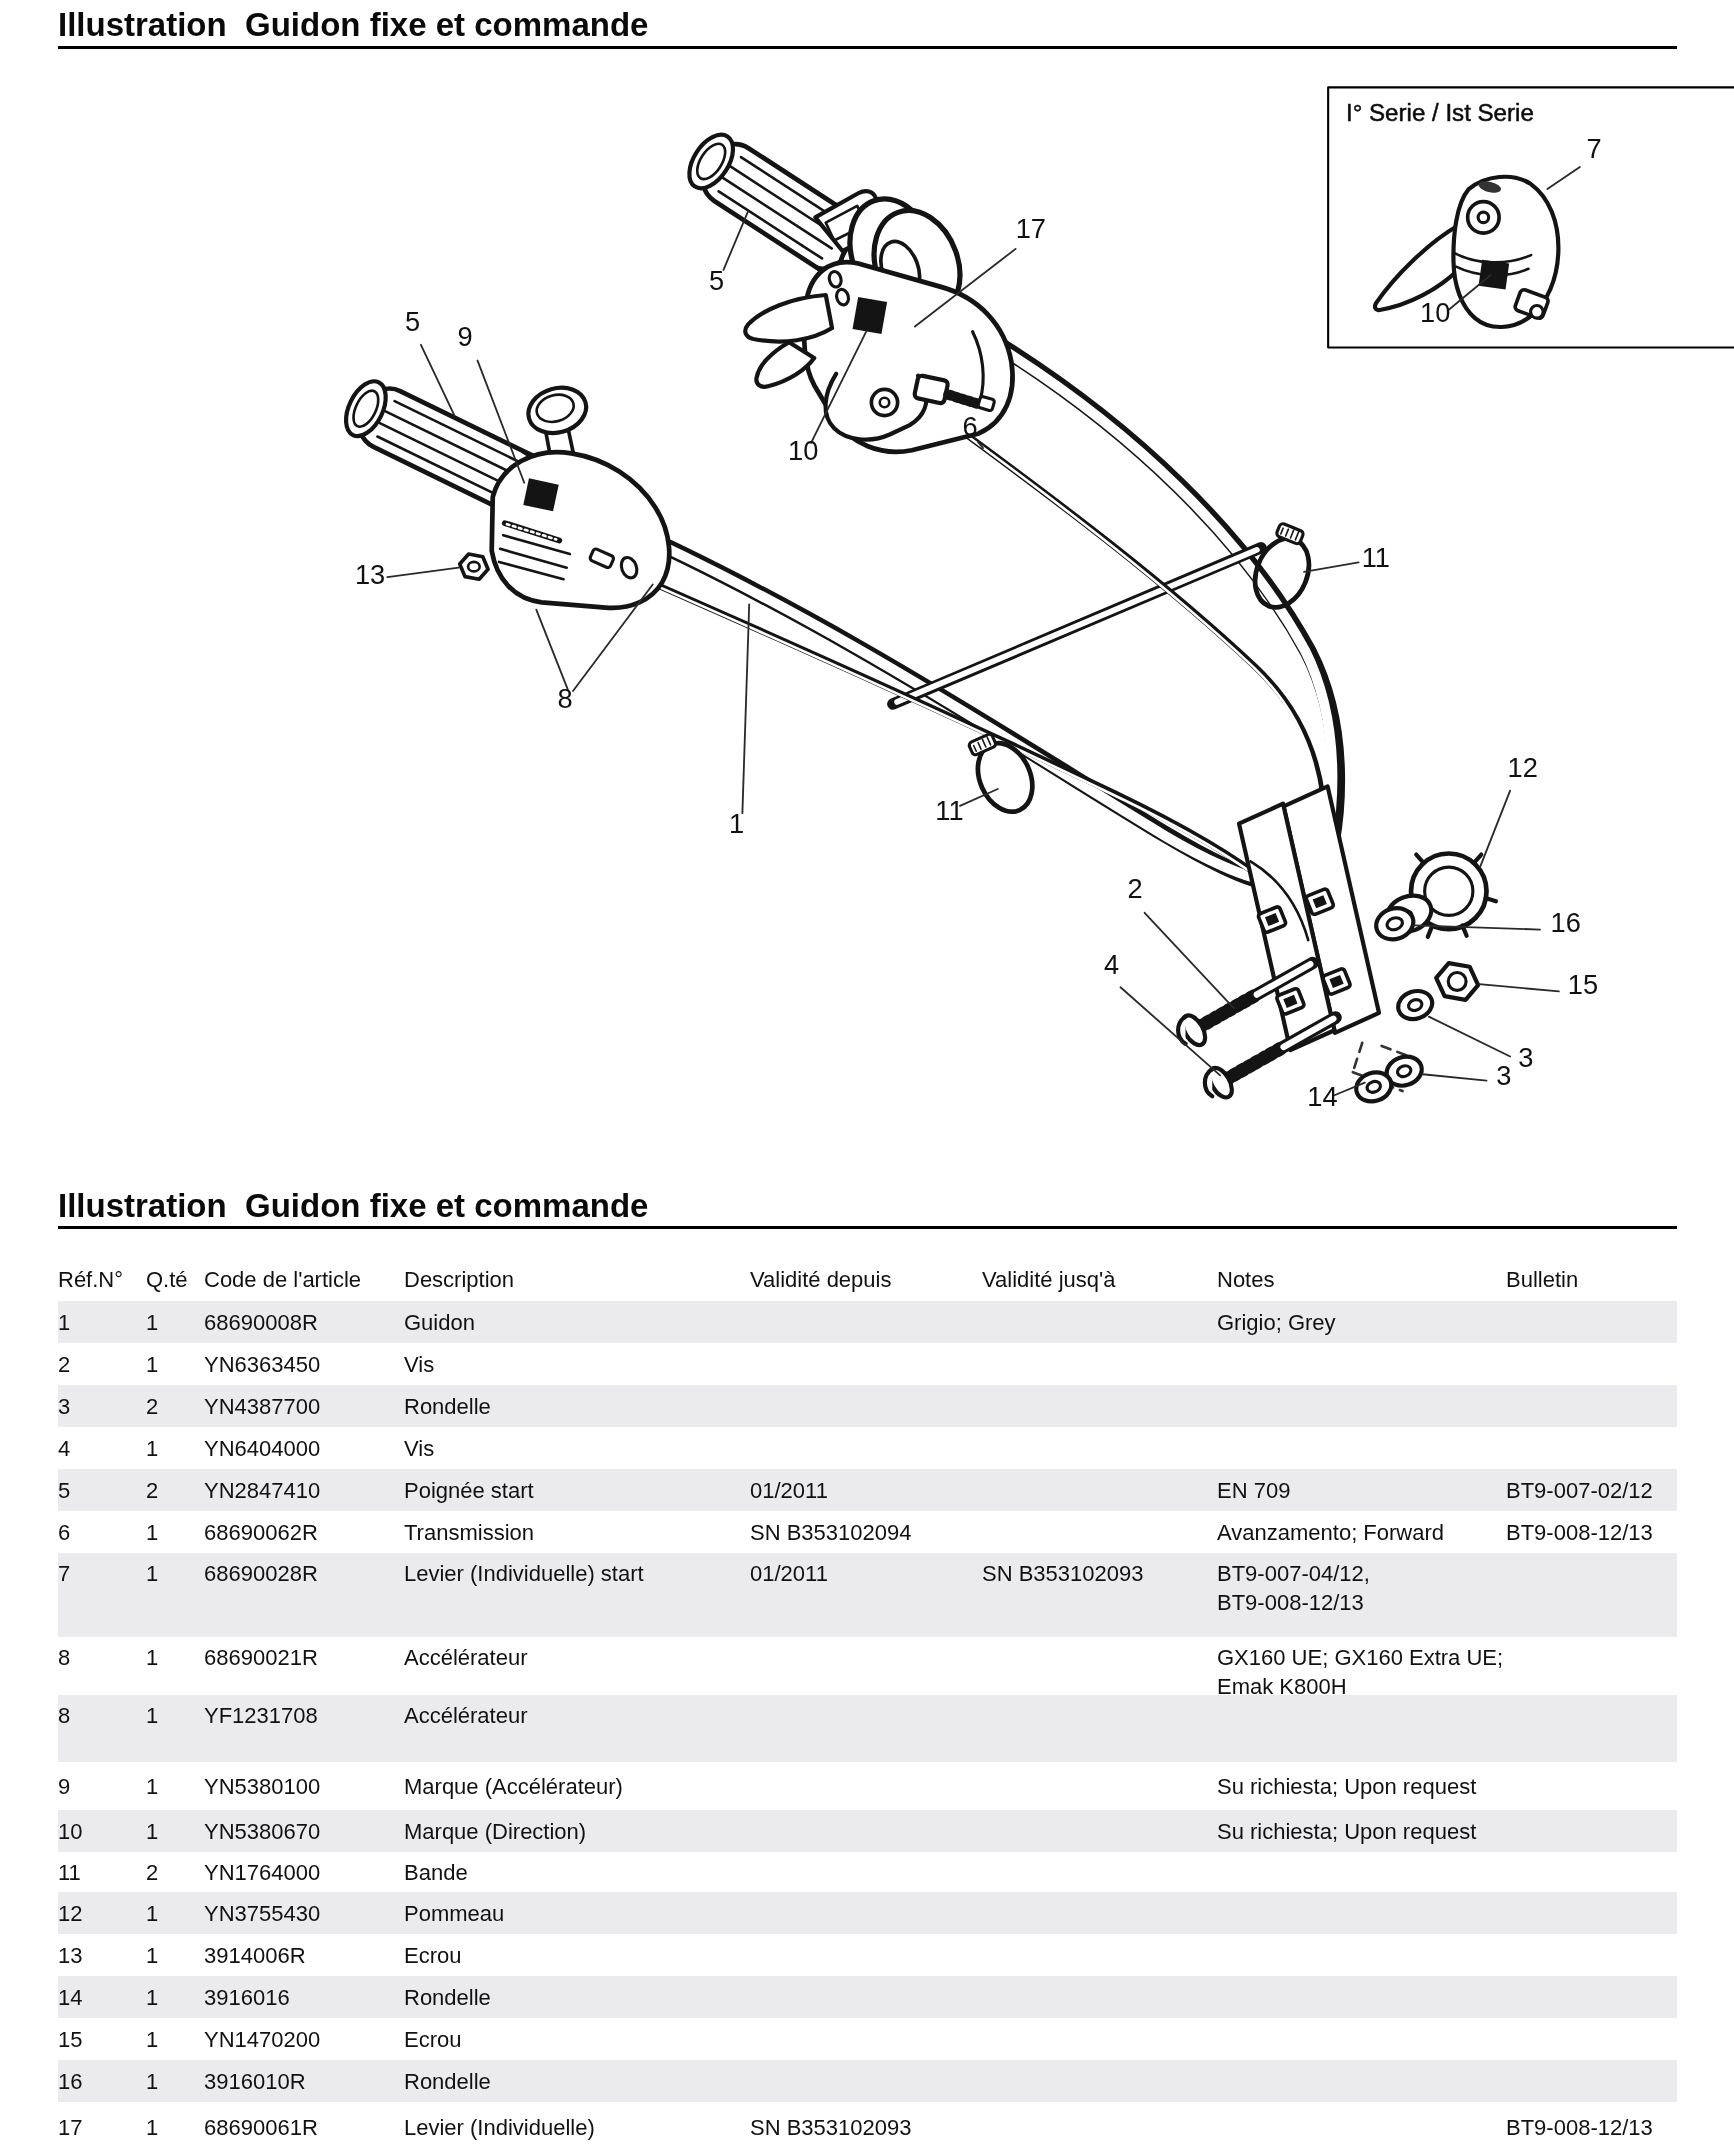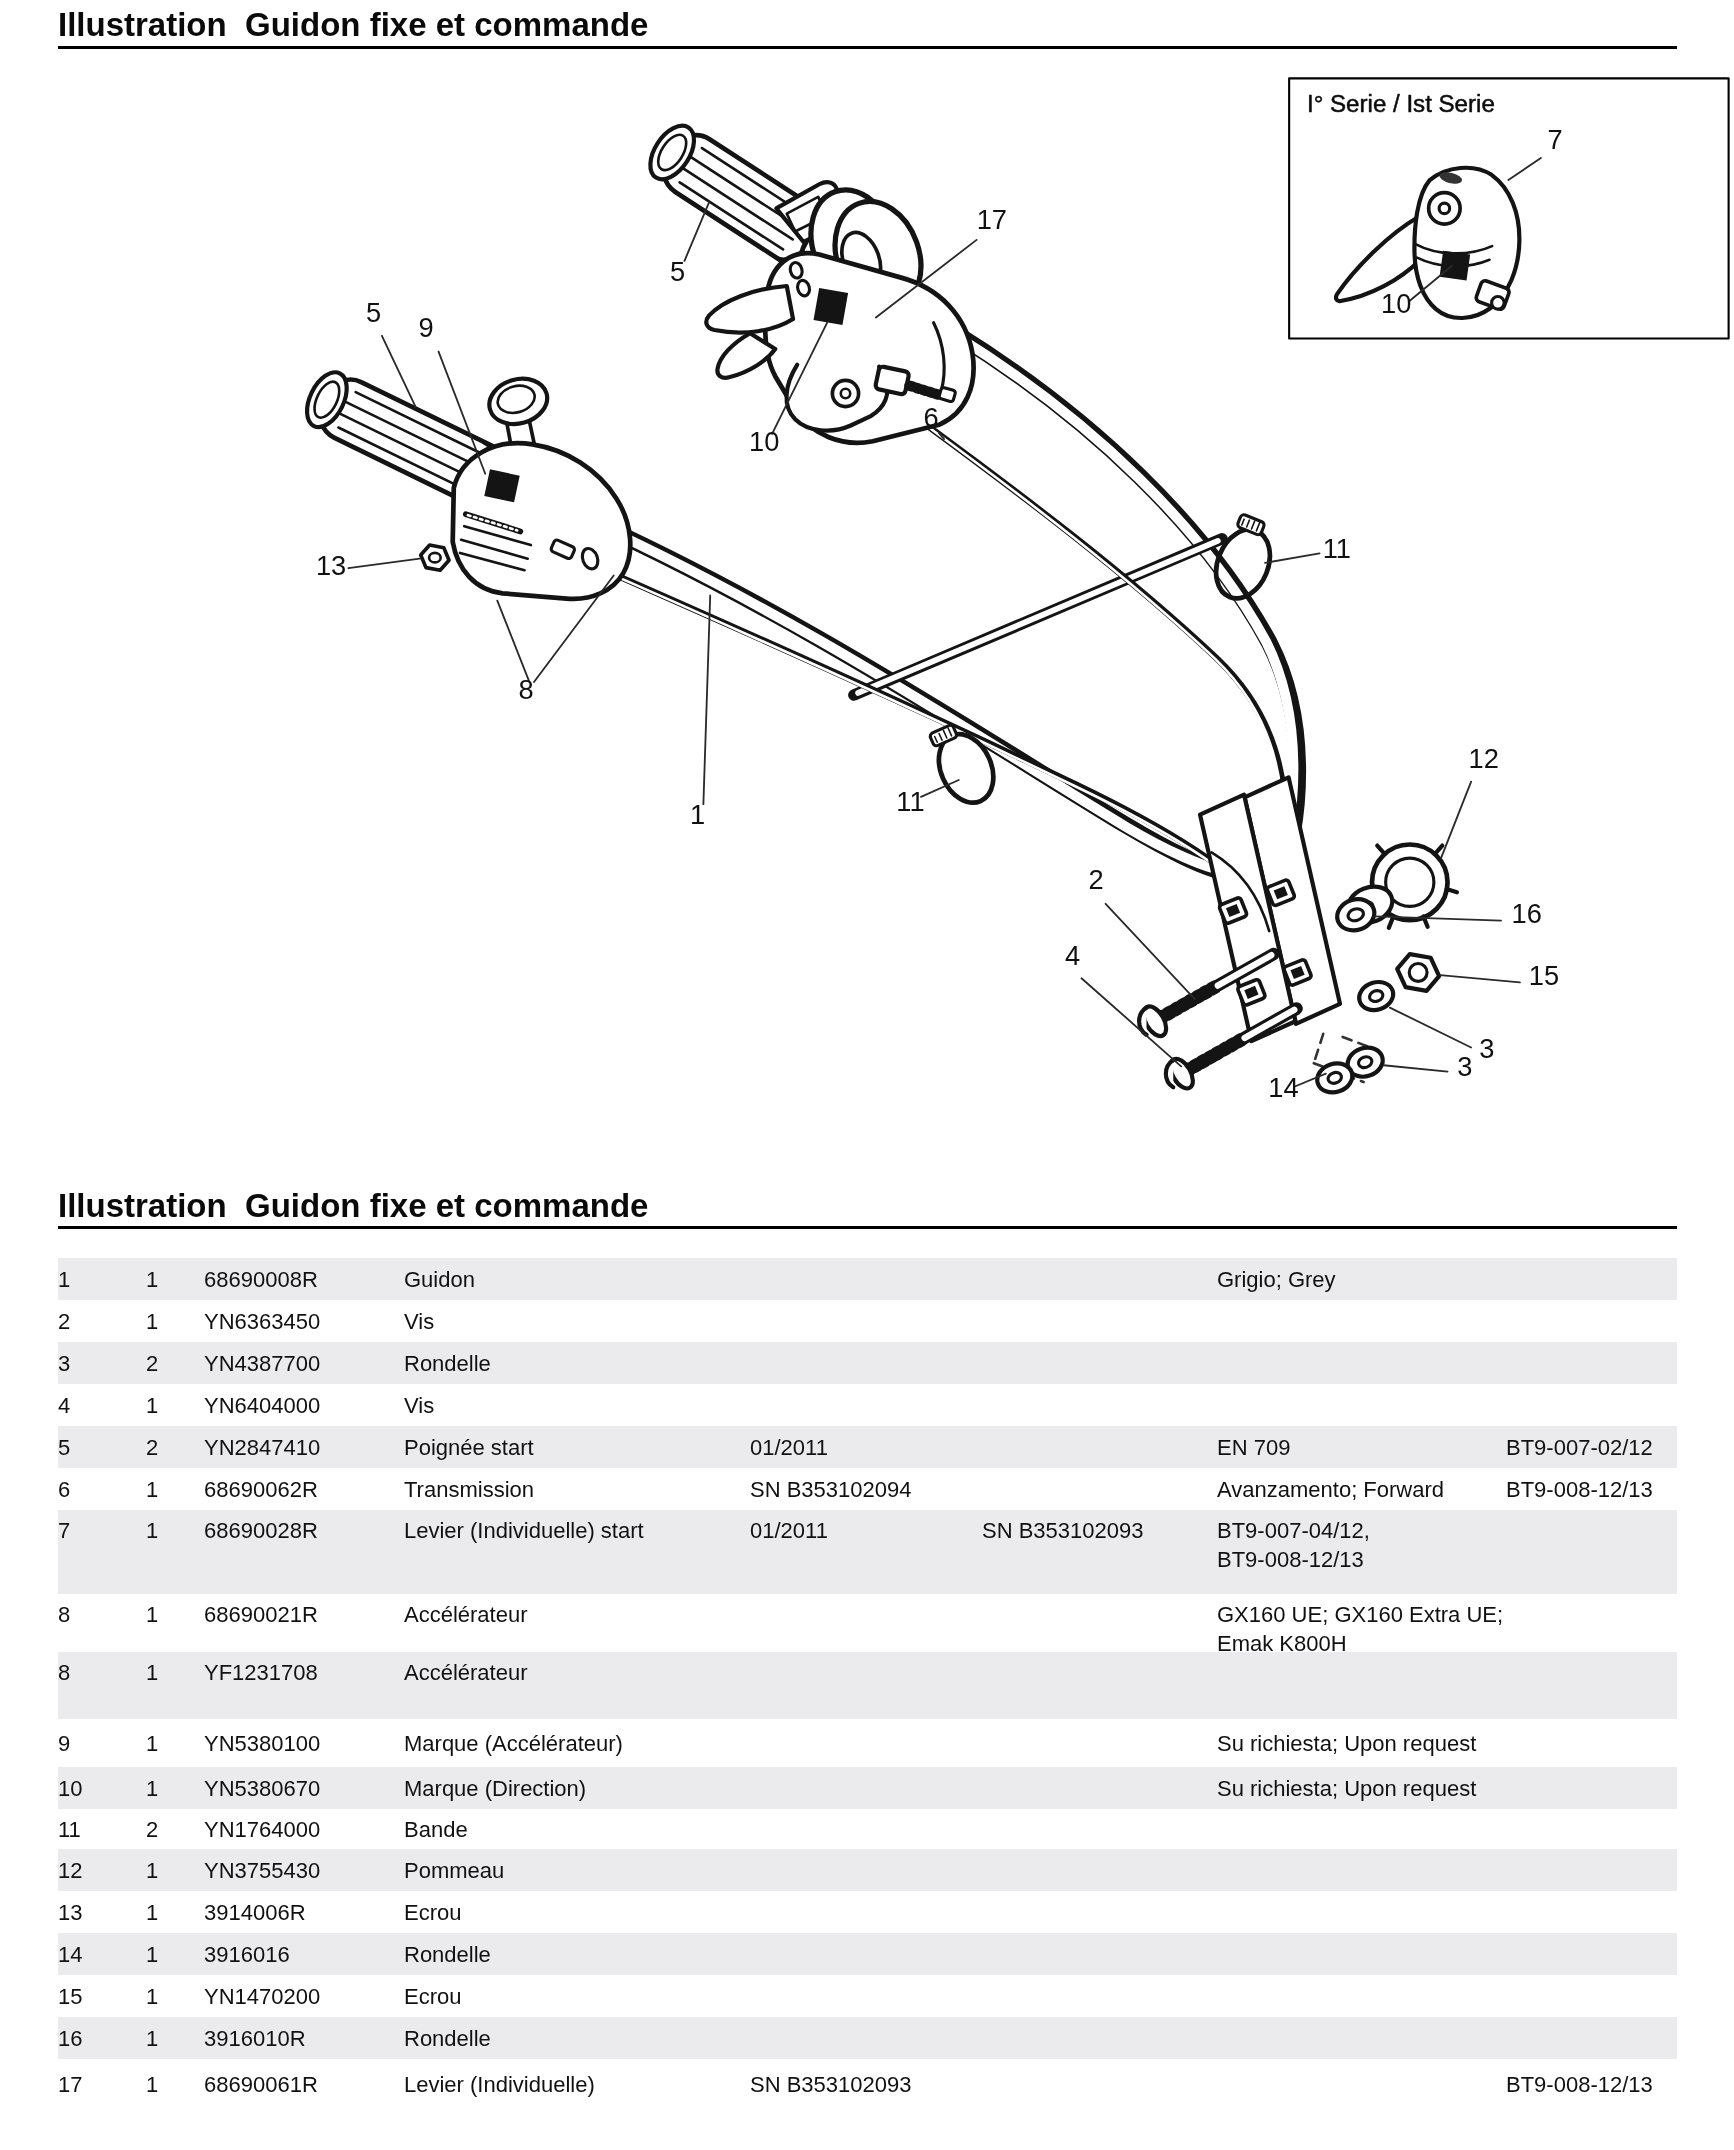--- a/index.html
+++ b/index.html
@@ -5,21 +5,21 @@
   html,body{margin:0;padding:0;background:#ffffff;}
   body{
     width:1734px;height:2151px;position:relative;overflow:hidden;
     font-family:"Liberation Sans","DejaVu Sans",sans-serif;color:#111;
   }
   .page-title{
     position:absolute;left:58px;font-size:33px;line-height:37px;
     white-space:pre;color:#0a0a0a;letter-spacing:0px;font-weight:bold;
   }
   .rule{position:absolute;left:58px;width:1619px;height:3.1px;background:#000;}
-  #diagram-wrap{position:absolute;left:0;top:71px;width:1686px;height:1117px;}
+  #diagram-wrap{position:absolute;left:0;top:80px;width:1686px;height:1117px;padding-left:39px;}
   #diagram-wrap svg{display:block;}
   svg text{font-family:"Liberation Sans","DejaVu Sans",sans-serif;}
   .callout{font-size:52px;fill:#111;}
   .inset-title{font-size:46px;fill:#0a0a0a;}
   #parts-table{position:absolute;left:58px;top:1258px;width:1619px;}
   .trow{
     display:grid;position:relative;
     grid-template-columns:88px 58px 200px 346px 232px 235px 289px 171px;
     align-items:center;overflow:visible;
   }
@@ -269,20 +269,30 @@
           <text x="2662" y="462" text-anchor="middle" class="callout" stroke="none">10</text>
         </g>
   </g>
 </svg>
 </div>
 
 <div class="page-title" style="top:1187px;">Illustration  Guidon fixe et commande</div>
 <div class="rule" style="top:1226px;"></div>
 
 <div id="parts-table">
+  <div class="trow thead-row">
+    <div class="cell">Réf.N°</div>
+    <div class="cell">Q.té</div>
+    <div class="cell">Code de l'article</div>
+    <div class="cell">Description</div>
+    <div class="cell">Validité depuis</div>
+    <div class="cell">Validité jusq'à</div>
+    <div class="cell">Notes</div>
+    <div class="cell">Bulletin</div>
+  </div>
   <div id="table-body">
       <div class="trow shaded" style="height: 42px;">
         <div class="cell">1</div>
         <div class="cell">1</div>
         <div class="cell">68690008R</div>
         <div class="cell">Guidon</div>
         <div class="cell"></div>
         <div class="cell"></div>
         <div class="cell">Grigio; Grey</div>
         <div class="cell"></div>

